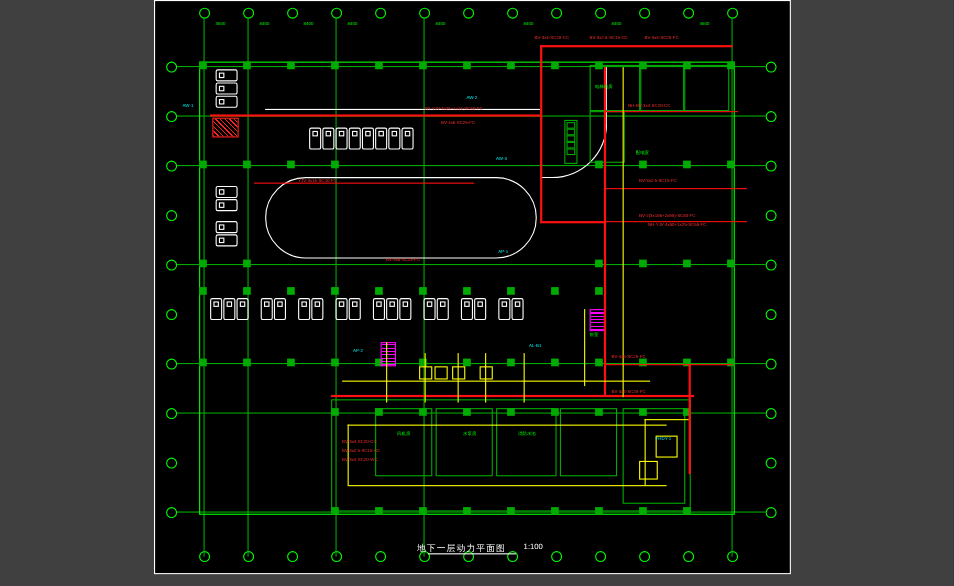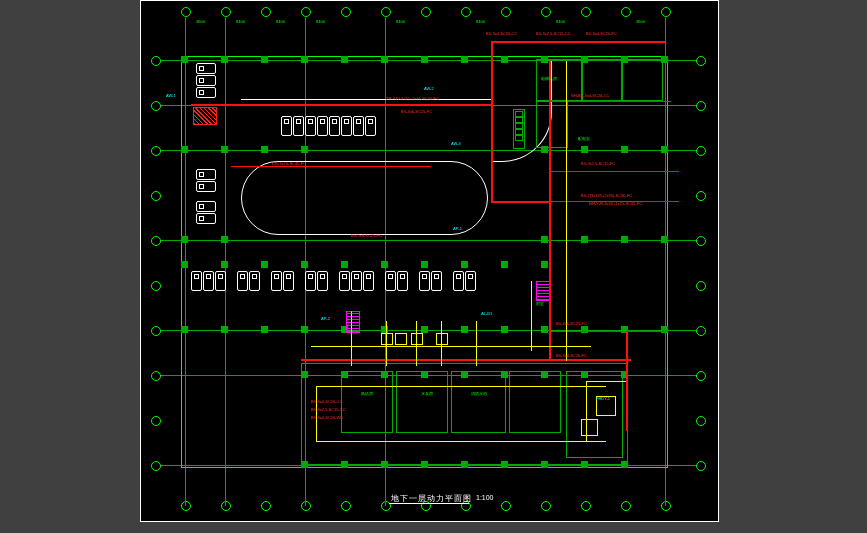--- a/index.html
+++ b/index.html
@@ -400,21 +400,21 @@
   <div class="label-cyan" style="left:340px; top:310px">AL-B1</div>
   <div class="label-cyan" style="left:455px; top:395px">FHDY-1</div>
 
   <div class="label-green" style="left:437px; top:135px">配电室</div>
   <div class="label-green" style="left:280px; top:390px">水泵房</div>
   <div class="label-green" style="left:330px; top:390px">消防水池</div>
   <div class="label-green" style="left:220px; top:390px">风机房</div>
   <div class="label-green" style="left:400px; top:75px">电梯机房</div>
   <div class="label-green" style="left:395px; top:300px">前室</div>
 
-  <div class="label-white" style="left:250px; top:492px; font-size:8px; letter-spacing:1px">地下一层动力平面图</div>
+  <div class="label-white" style="left:238px; top:492px; font-size:8px; letter-spacing:1px">地下一层动力平面图</div>
   <div class="label-white" style="left:335px; top:493px; font-size:7px">1:100</div>
   <div style="position:absolute; left:248px; top:502px; width:80px; height:1px; background:#fff"></div>
 
   <div class="label-green" style="left:55px; top:18px">3600</div>
   <div class="label-green" style="left:95px; top:18px">8400</div>
   <div class="label-green" style="left:135px; top:18px">8400</div>
   <div class="label-green" style="left:175px; top:18px">8400</div>
   <div class="label-green" style="left:255px; top:18px">8400</div>
   <div class="label-green" style="left:335px; top:18px">8400</div>
   <div class="label-green" style="left:415px; top:18px">8400</div>

